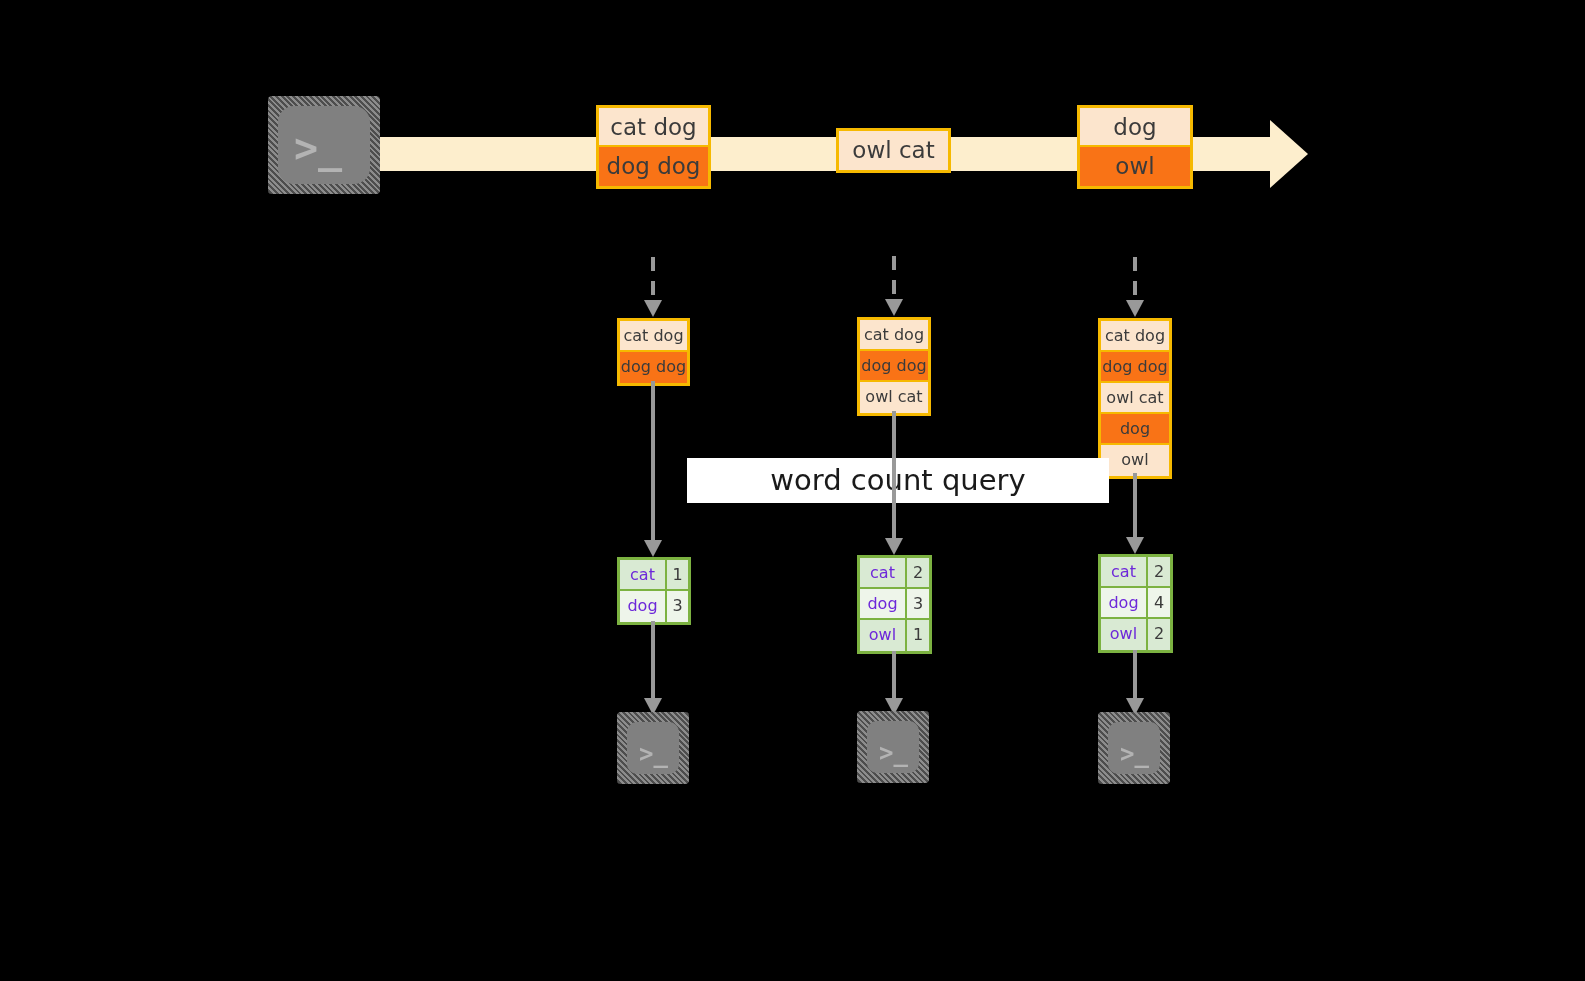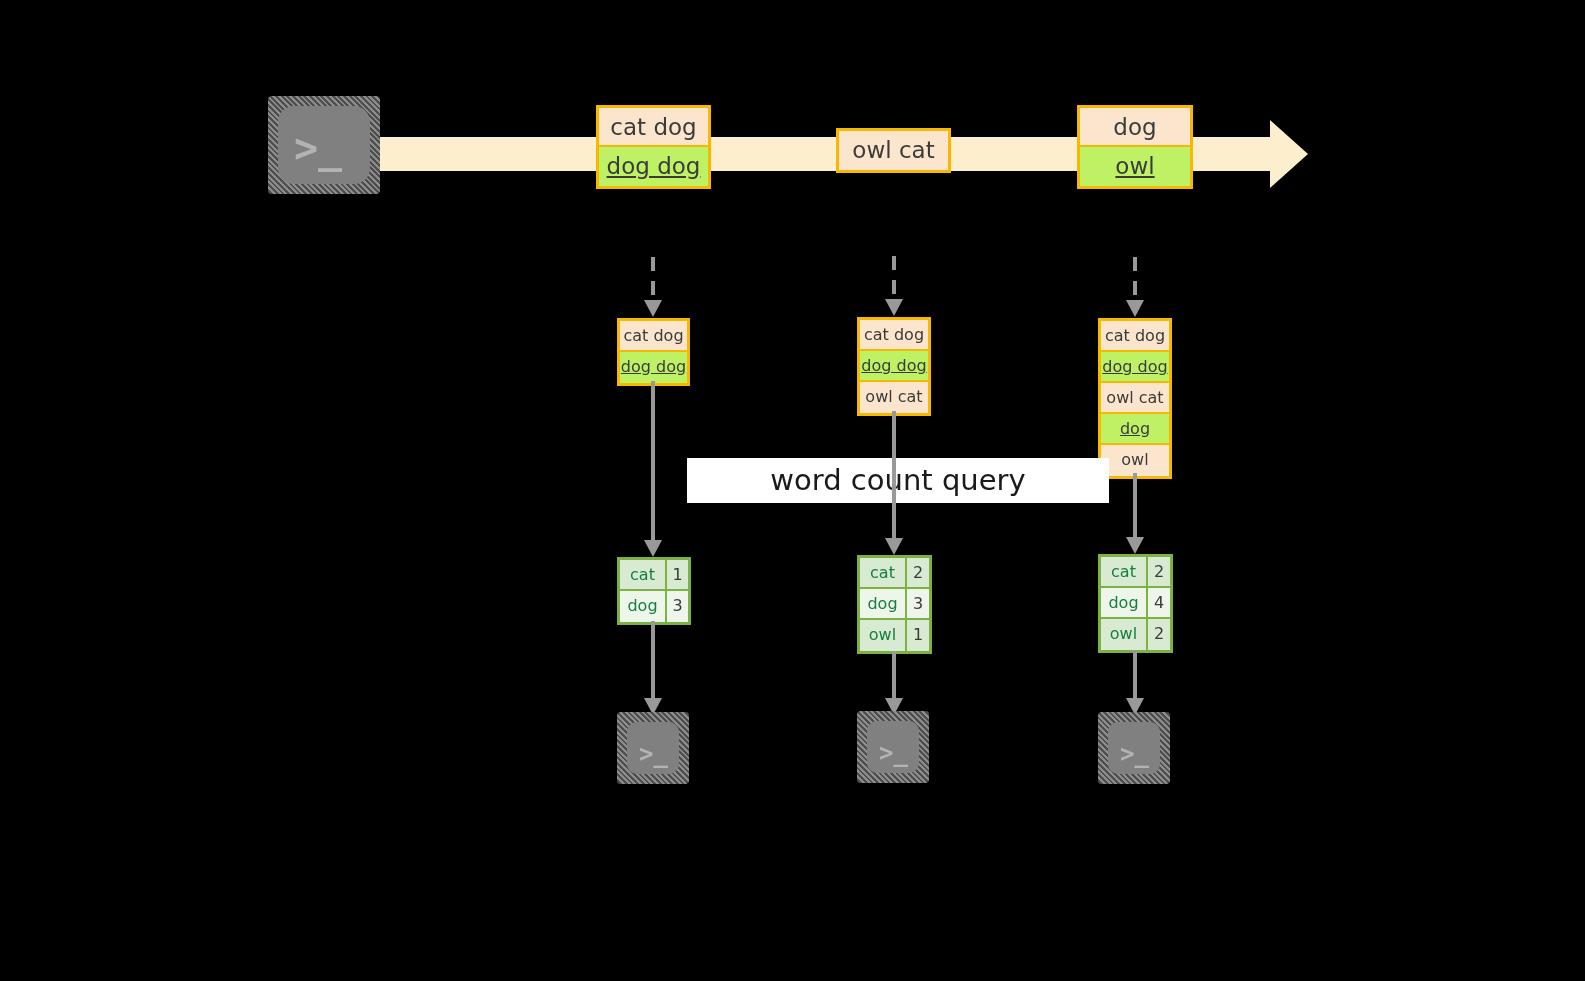--- a/index.html
+++ b/index.html
@@ -86,21 +86,21 @@
   .msg-row {
     box-sizing: border-box;
     border-bottom: 2px solid #f6b900;
     color: #3b3b3b;
     text-align: center;
     white-space: nowrap;
     overflow: hidden;
   }
   .msg-row:last-child { border-bottom: none; }
   .msg-row.shade-a { background: #fce5cd; }
-  .msg-row.shade-b { background: #bef264; text-decoration: underline; }
+  .msg-row.shade-b { background: #f97316; }
 
   
   .msg-stack.big .msg-row {
     height: 39px;
     line-height: 38px;
     font-size: 23px;
   }
   
   .msg-stack.small .msg-row {
     height: 31px;
@@ -135,21 +135,21 @@
   .res-row.shade-a .res-count { background: #d9ead3; }
   .res-row.shade-b .res-word,
   .res-row.shade-b .res-count { background: #eef5ea; }
   .res-word {
     box-sizing: border-box;
     width: 47px;
     border-right: 2px solid #7cb241;
     text-align: center;
     line-height: 29px;
     font-size: 16px;
-    color: #15803d;
+    color: #6d28d9;
   }
   .res-count {
     box-sizing: border-box;
     flex: 1;
     text-align: center;
     line-height: 29px;
     font-size: 16px;
     color: #3b3b3b;
   }
   #res-1 { left: 617px; top: 557px; width: 74px; }

